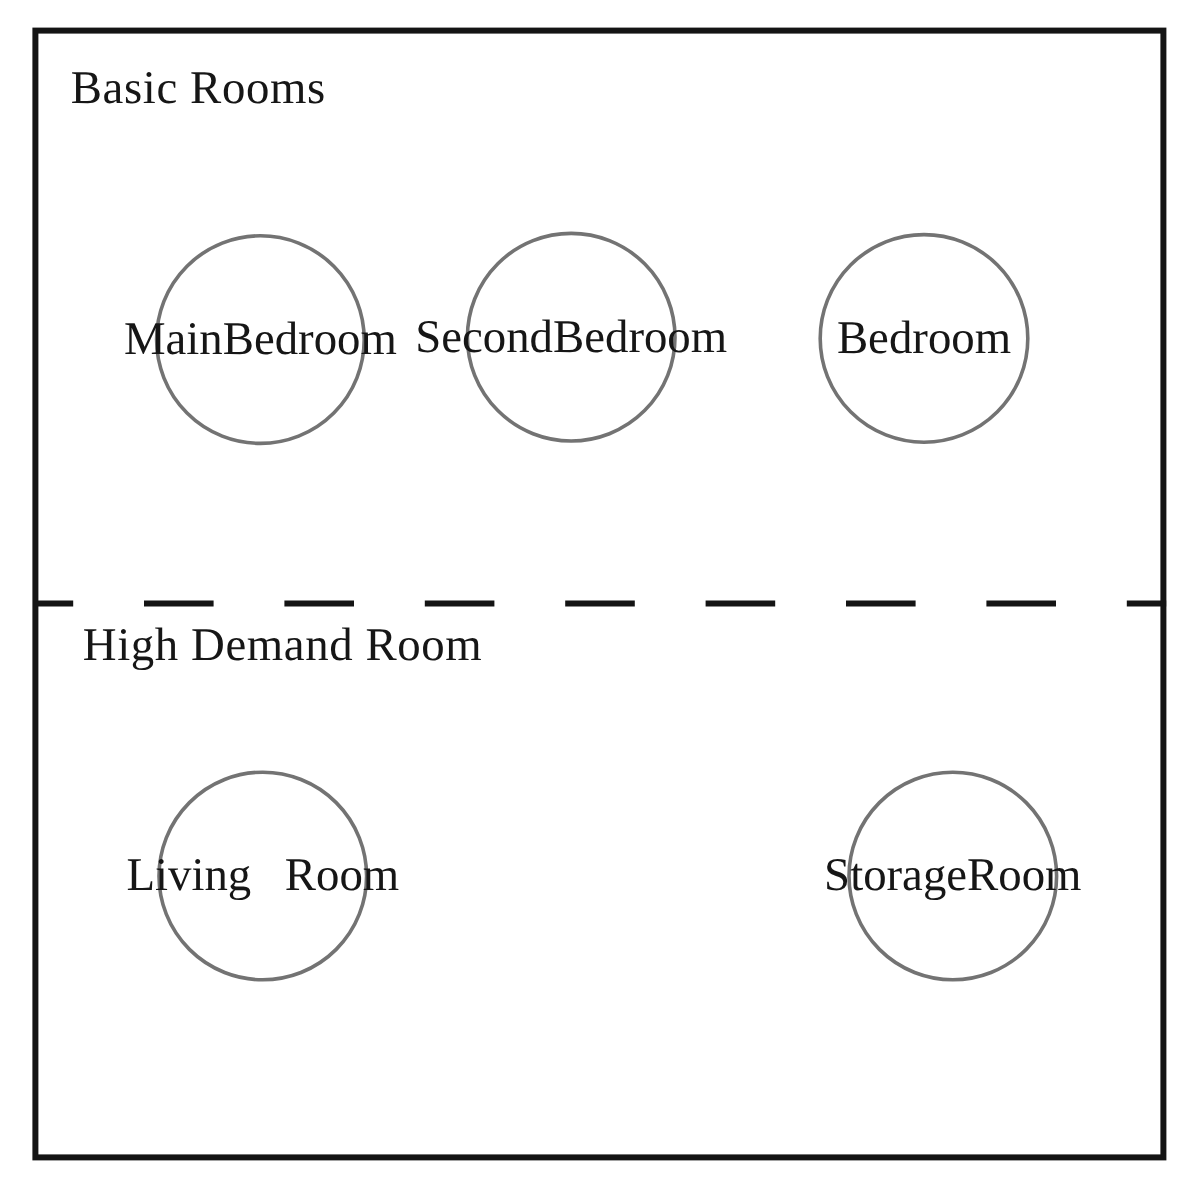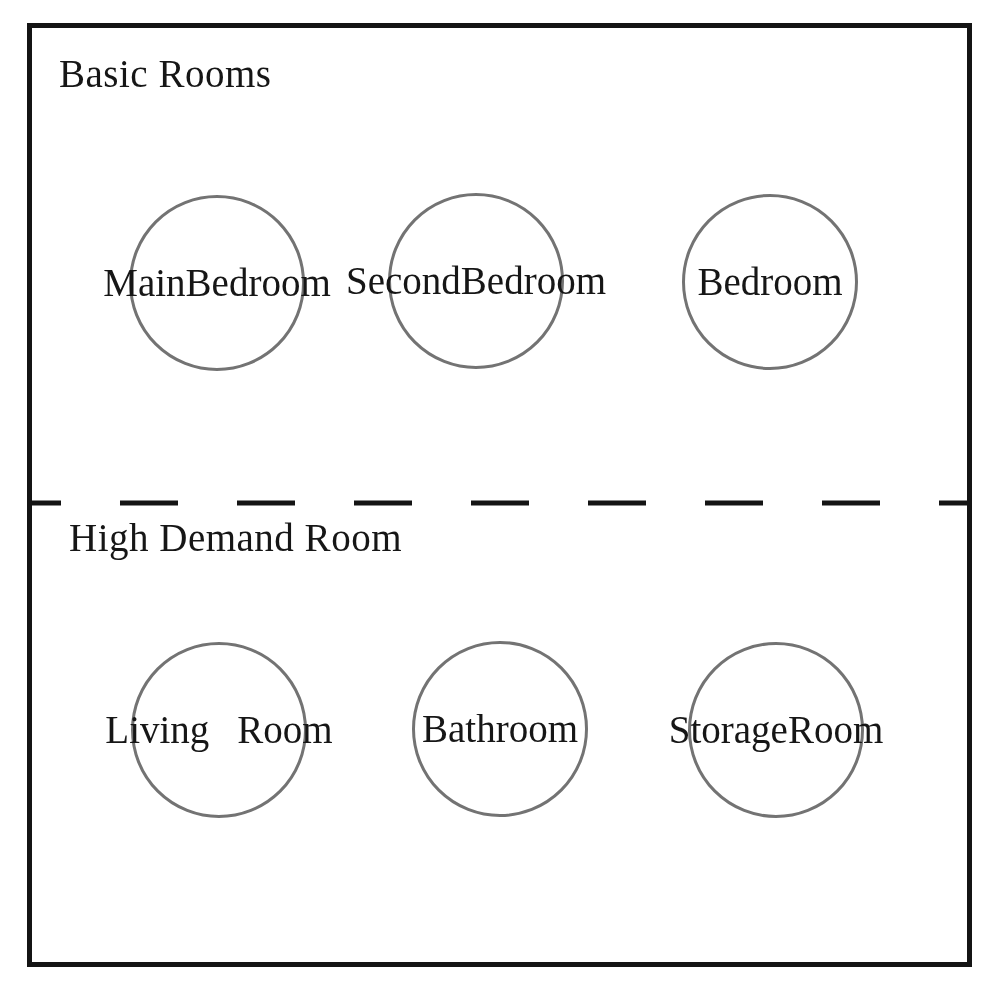--- a/index.html
+++ b/index.html
@@ -71,21 +71,21 @@
     font-size: 39px;
     line-height: 44px;
     white-space: nowrap;
     color: #161616;
   }
   .node-main-bedroom   { left: 129px; top: 195px; }
   .node-second-bedroom { left: 388px; top: 193px; align-items: center; }
   .node-kitchen        { left: 682px; top: 194px; }
   .node-living-room    { left: 131px; top: 642px; gap: 28px; }
   .node-bathroom       { left: 412px; top: 641px; }
-  .node-storage-room   { left: 688px; top: 642px; }
+  .node-storage-room   { left: 706px; top: 642px; }
 </style>
 </head>
 <body>
 
 <div class="stage">
 
   <div class="frame"></div>
 
   <svg class="divider-svg" viewBox="0 0 944 6" preserveAspectRatio="none">
     <line x1="0" y1="3" x2="944" y2="3" stroke="#141414" stroke-width="5" stroke-dasharray="58 59" stroke-dashoffset="25"></line>
@@ -107,22 +107,19 @@
 
   <div class="node node-kitchen">
     <span>Bedroom</span>
   </div>
 
   <div class="node node-living-room">
     <span>Living</span>
     <span>Room</span>
   </div>
 
-  <div class="node node-bathroom">
-    <span>Bathroom</span>
-  </div>
 
   <div class="node node-storage-room">
     <span>Storage</span>
     <span>Room</span>
   </div>
 
 </div>
 
 </body></html>

